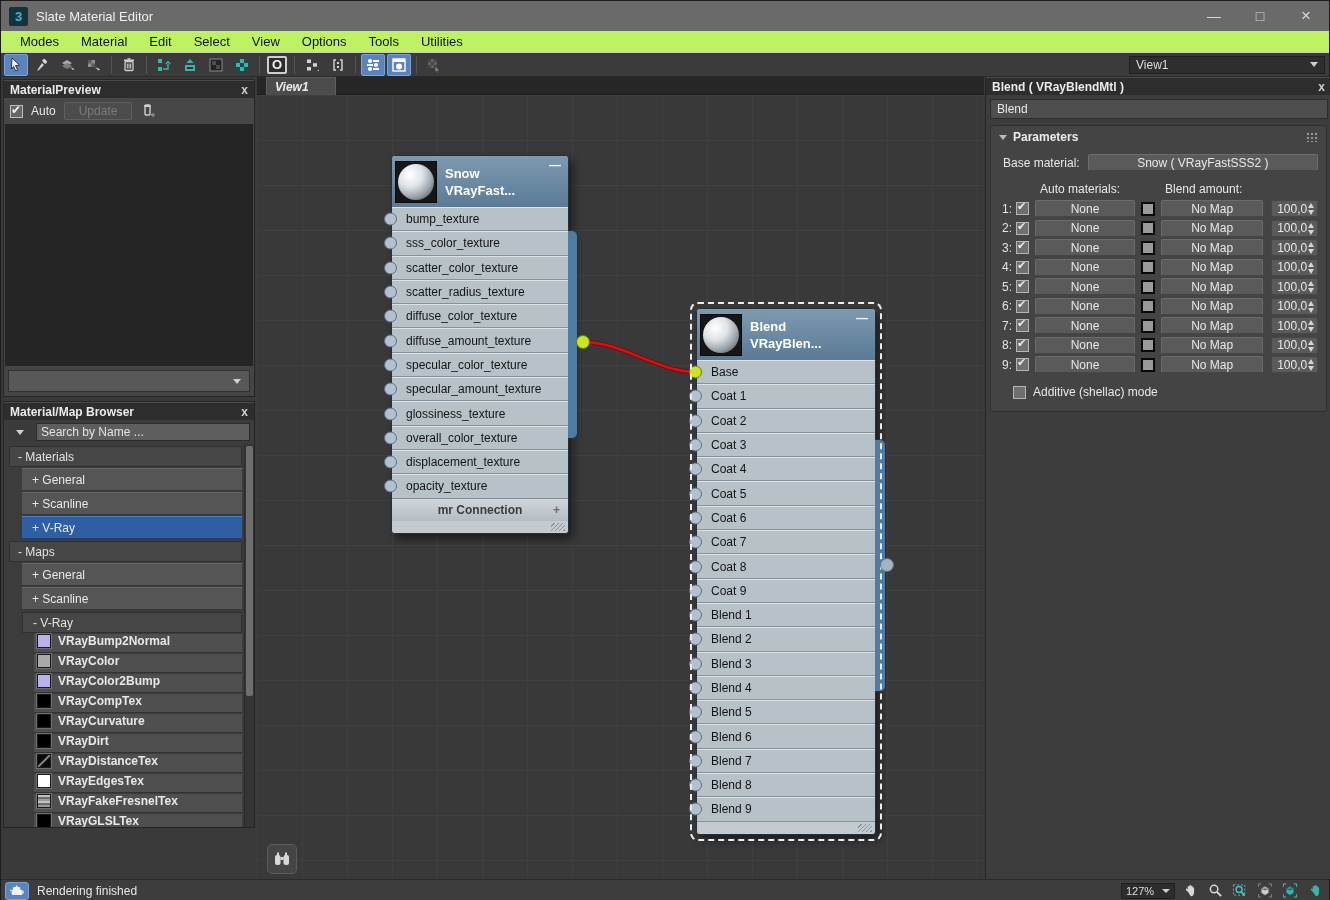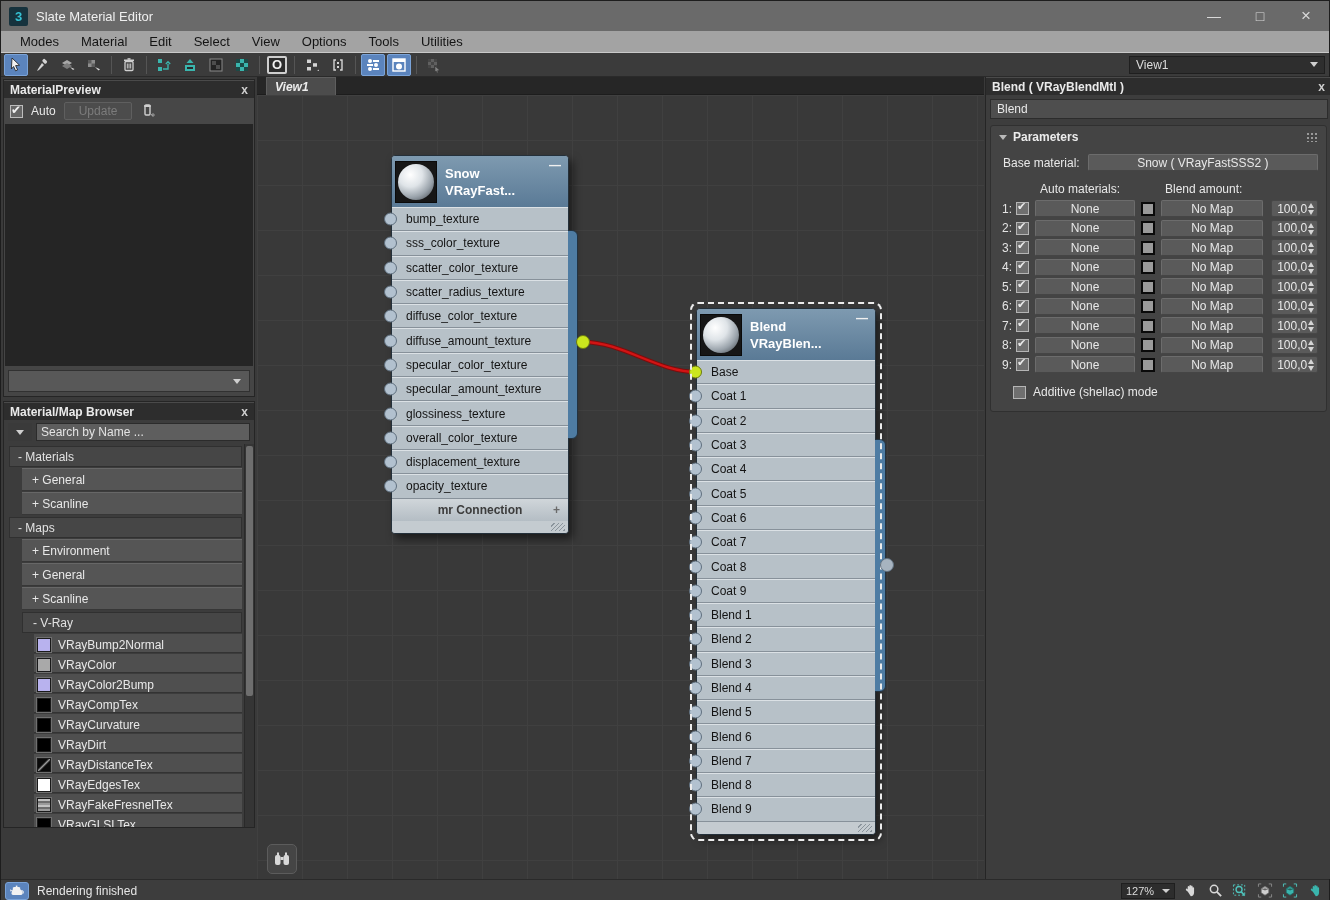--- a/index.html
+++ b/index.html
@@ -7,21 +7,21 @@
   #win { position:relative; width:1330px; height:900px; background:#3a3a3a; border:1px solid #1d1d1d; }
 
   
   #titlebar { position:absolute; left:0; top:0; width:100%; height:30px; background:#6a6a6a; display:flex; align-items:center; }
   #app-icon { width:19px; height:19px; margin:0 8px 0 8px; background:#16323d; color:#35c0d2; font-weight:bold; font-size:13px; display:flex; align-items:center; justify-content:center; border-radius:2px; }
   #win-title { color:#efefef; font-size:13px; }
   #win-btns { margin-left:auto; display:flex; }
   .win-btn { width:46px; height:30px; color:#d9d9d9; font-size:14px; display:flex; align-items:center; justify-content:center; }
 
   
-  #menubar { position:absolute; left:0; top:30px; width:100%; height:22px; background:#a3a3a3; display:flex; align-items:center; padding-left:8px; border-bottom:1px solid #c9c9c9; }
+  #menubar { position:absolute; left:0; top:30px; width:100%; height:22px; background:#bef264; display:flex; align-items:center; padding-left:8px; border-bottom:1px solid #c9c9c9; }
   .menu-item { color:#141414; font-size:13px; padding:0 11px; height:100%; display:flex; align-items:center; }
 
   
   #toolbar { position:absolute; left:0; top:52px; width:100%; height:24px; background:#3b3b3b; display:flex; align-items:center; padding-left:2px; border-bottom:1px solid #2a2a2a; }
   .tbtn { width:24px; height:22px; margin:0 1px; border-radius:2px; display:flex; align-items:center; justify-content:center; position:relative; }
   .tbtn.active { background:#5b84bd; border:1px solid #7aa3d8; }
   .tbtn.disabled { opacity:.45; }
   .tsep { width:1px; height:18px; background:#555; margin:0 4px; }
   .tbtn svg { display:block; }
   .tbtn .oletter { color:#f0f0f0; font-weight:bold; font-size:13px; border:2px solid #cfcfcf; border-radius:2px; padding:0 3px; line-height:14px; background:#2c2c2c; }
@@ -49,21 +49,21 @@
   #search-row { height:24px; display:flex; align-items:center; gap:4px; padding:2px 4px; background:#3c3c3c; }
   #search-arrow { width:24px; height:18px; background:#3a3a3a; display:flex; align-items:center; justify-content:center; }
   #search-input { flex:1; height:18px; background:#5e5e5e; border:1px solid #2b2b2b; color:#e8e8e8; font-size:12px; padding:0 4px; outline:none; }
   #search-input::placeholder { color:#e3e3e3; opacity:1; }
   #browser-wrap { flex:1; position:relative; overflow:hidden; }
   #browser-list { position:absolute; left:0; top:0; right:10px; bottom:0; overflow:hidden; }
   .grp-head { margin:2px 2px 1px 5px; height:21px; background:#464646; border:1px solid #303030; color:#e2e2e2; font-size:12px; display:flex; align-items:center; padding-left:8px; }
   .grp-item { margin:1px 2px 1px 18px; height:23px; background:#555555; border-top:1px solid #676767; border-bottom:1px solid #373737; color:#e8e8e8; font-size:12px; display:flex; align-items:center; padding-left:10px; }
   .grp-item.selected { background:#2e5fa3; border-top:1px solid #4a7fc6; border-bottom:1px solid #1d3e6e; }
   .sub-head { margin:2px 2px 1px 18px; height:21px; background:#464646; border:1px solid #303030; color:#e2e2e2; font-size:12px; display:flex; align-items:center; padding-left:10px; }
-  .map-item { margin:0 2px 1px 30px; height:19px; background:#4f4f4f; border-bottom:1px solid #333; color:#e8e8e8; font-size:12px; display:flex; align-items:flex-end; gap:7px; padding-left:3px; }
+  .map-item { margin:0 2px 1px 30px; height:19px; background:#4f4f4f; border-bottom:1px solid #333; color:#e8e8e8; font-size:12px; display:flex; align-items:flex-start; gap:7px; padding-left:3px;font-weight:bold; }
   .map-swatch { width:14px; height:14px; border:1px solid #1a1a1a; outline:1px solid #6f6f6f; }
   .map-swatch.diag { background:linear-gradient(135deg,#0a0a0a 40%,#9a9a9a 50%,#0a0a0a 60%) !important; }
   .map-swatch.stripes { background:repeating-linear-gradient(180deg,#c2c2c2 0 2px,#6d6d6d 2px 4px,#9a9a9a 4px 6px) !important; }
   #browser-scroll { position:absolute; right:0; top:0; width:10px; bottom:0; background:#353535; border-left:1px solid #2a2a2a; }
   #browser-thumb { position:absolute; left:1px; right:1px; top:2px; height:250px; background:#6e6e6e; border-radius:2px; }
 
   
   #center { position:absolute; left:256px; top:76px; width:727px; height:802px; background:#262626; }
   #tabstrip { height:18px; background:#262626; border-bottom:1px solid #1d1d1d; display:flex; }
   #view-tab { margin-left:9px; width:70px; height:18px; background:#4c4c4c; border:1px solid #5e5e5e; border-bottom:none; color:#ededed; font-size:12px; font-weight:bold; font-style:italic; display:flex; align-items:center; padding-left:8px; }
@@ -313,22 +313,22 @@
       <span id="search-arrow">
           <span class="caret"></span>
         </span>
       <input id="search-input" placeholder="Search by Name ..." style="">
     </div>
     <div id="browser-wrap">
       <div id="browser-list">
           <div class="grp-head">- Materials</div>
           <div class="grp-item">+ General</div>
           <div class="grp-item">+ Scanline</div>
+          <div class="grp-item selected">+ V-Ray</div>
           <div class="grp-head">- Maps</div>
-          <div class="grp-item">+ Environment</div>
           <div class="grp-item">+ General</div>
           <div class="grp-item">+ Scanline</div>
           <div class="sub-head">- V-Ray</div>
           <div class="map-item">
             <span class="map-swatch" style="background: rgb(184, 178, 238);"></span>
             <span>VRayBump2Normal</span>
           </div>
           <div class="map-item">
             <span class="map-swatch" style="background: rgb(169, 169, 169);"></span>
             <span>VRayColor</span>

